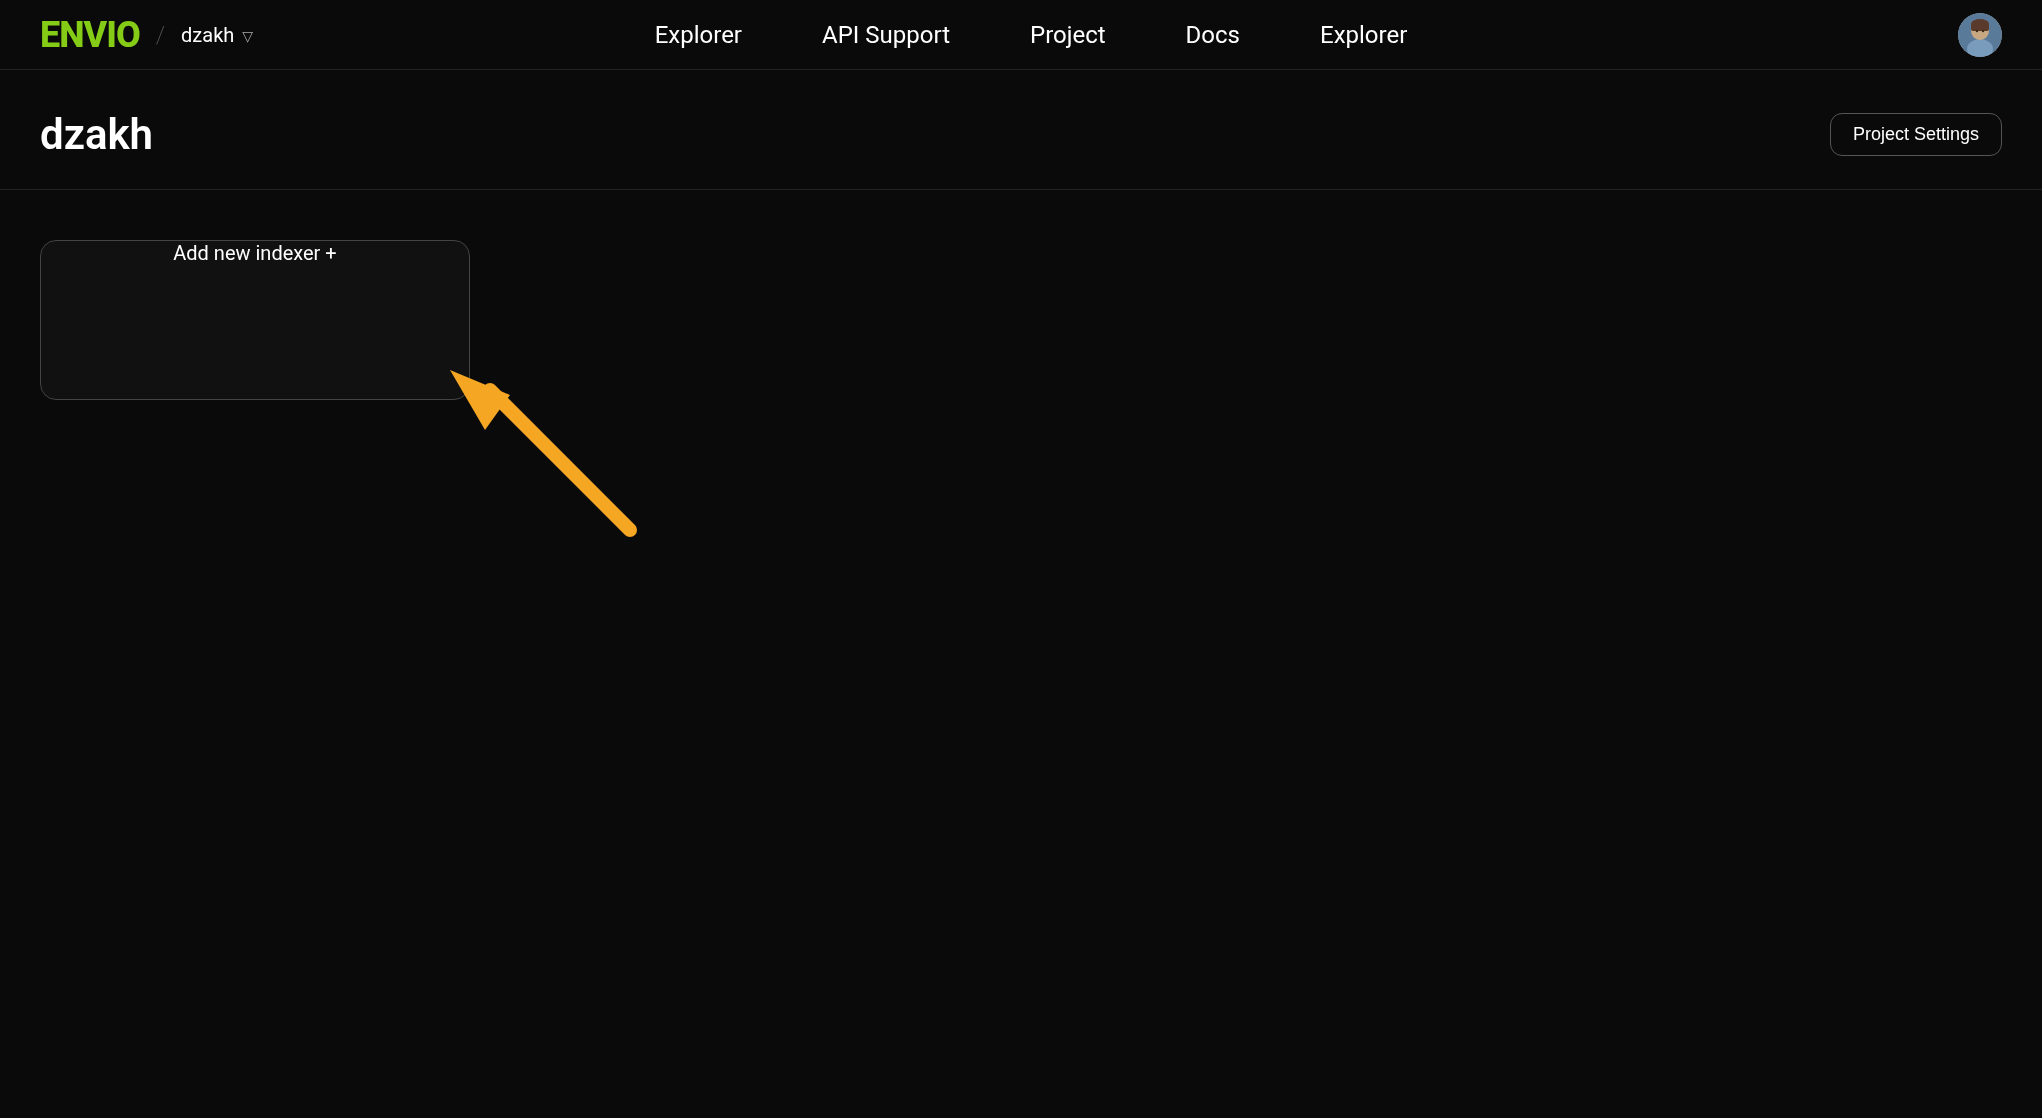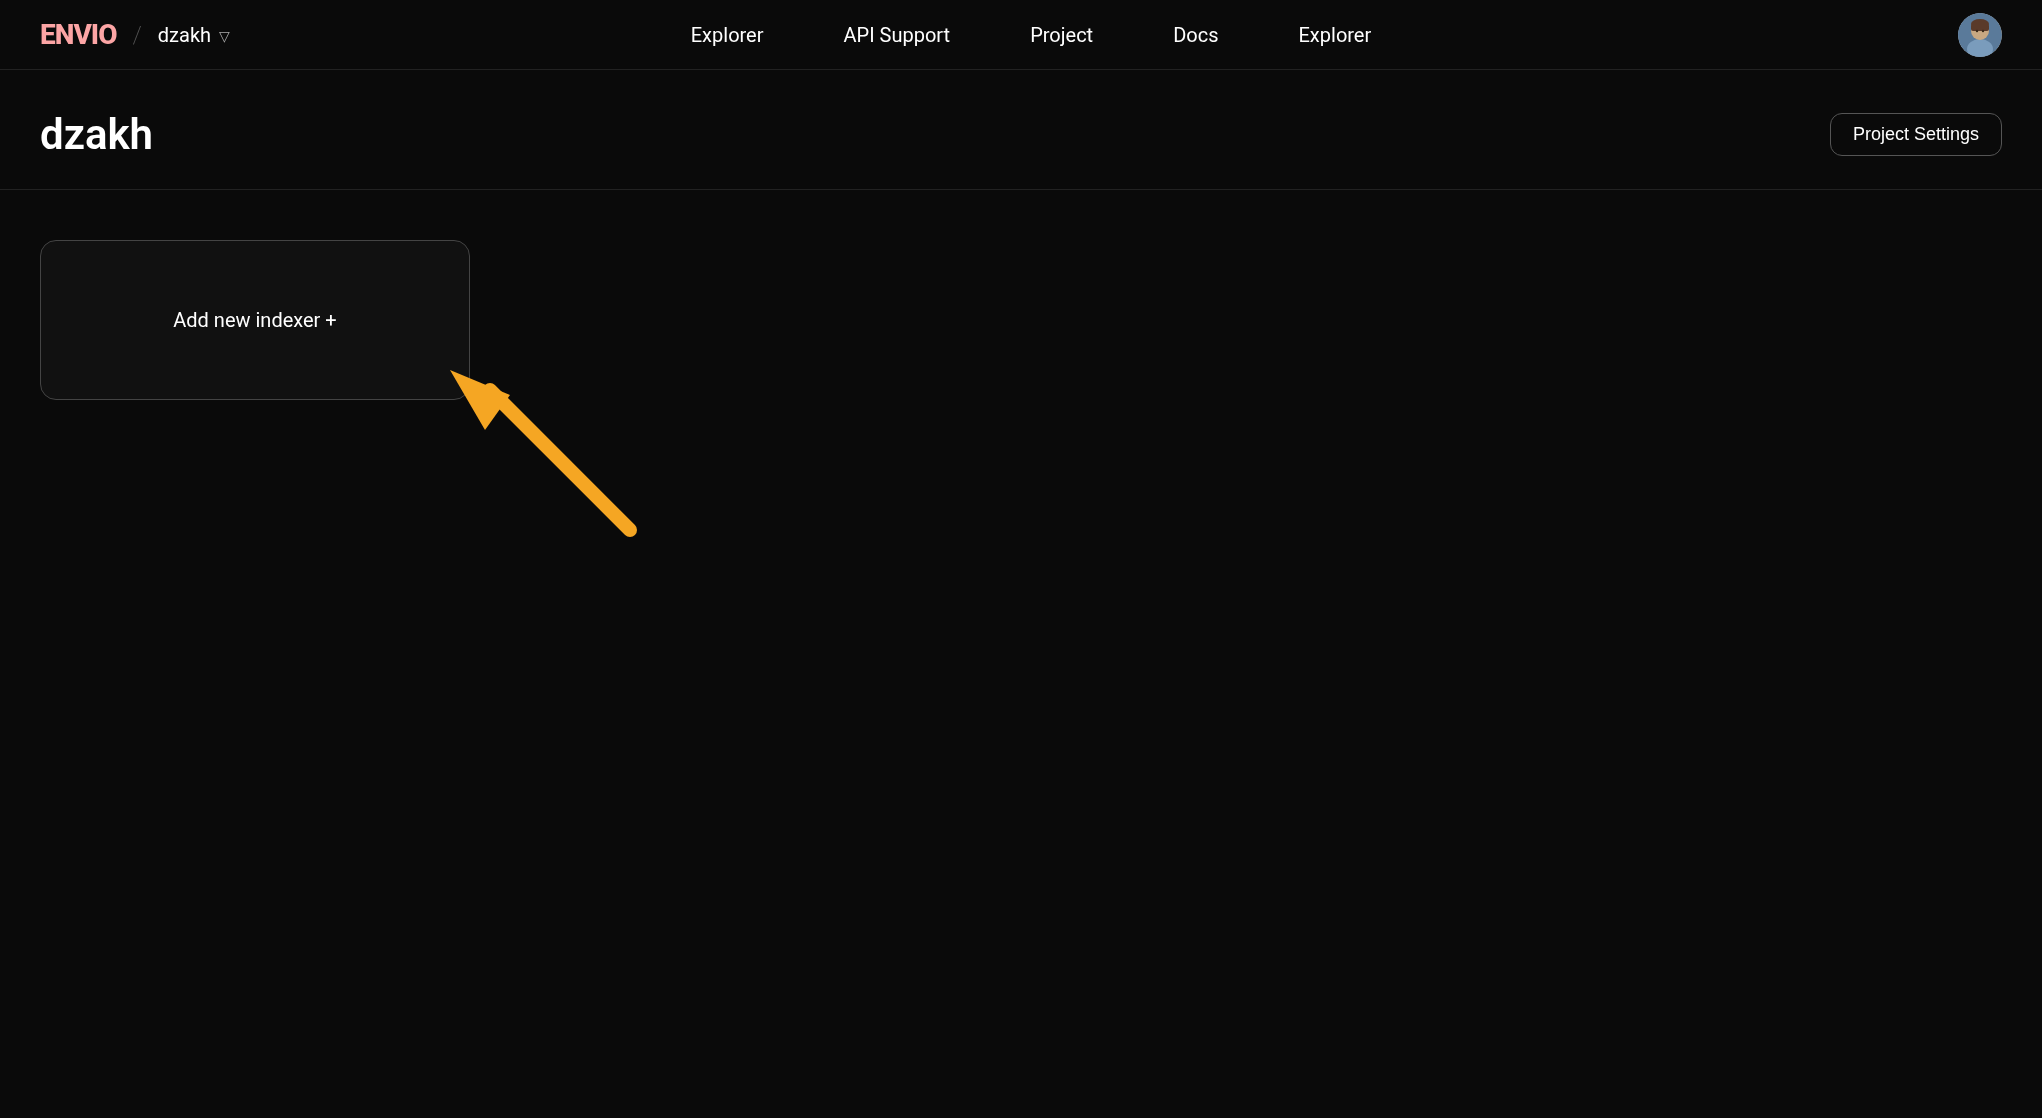--- a/index.html
+++ b/index.html
@@ -28,23 +28,23 @@
       position: relative;
     }
 
     .navbar-left {
       display: flex;
       align-items: center;
       gap: 12px;
     }
 
     .logo {
-      font-size: 28px;
+      font-size: 36px;
       font-weight: 800;
-      color: #fca5a5;
+      color: #84cc16;
       letter-spacing: -1px;
       cursor: pointer;
     }
 
     .nav-divider {
       color: #555;
       font-size: 24px;
       font-weight: 200;
       margin: 0 4px;
     }
@@ -69,21 +69,21 @@
       display: flex;
       align-items: center;
       gap: 60px;
       position: absolute;
       left: 50%;
       transform: translateX(-50%);
     }
 
     .nav-link {
       color: #ffffff;
-      font-size: 20px;
+      font-size: 24px;
       font-weight: 400;
       cursor: pointer;
       text-decoration: none;
       white-space: nowrap;
       margin-left: 20px;
     }
 
     .navbar-right {
       margin-left: auto;
       display: flex;
@@ -145,21 +145,21 @@
       position: relative;
     }
 
     .add-indexer-card {
       width: 430px;
       height: 160px;
       border: 1px solid #444;
       border-radius: 16px;
       background-color: #111;
       display: flex;
-      align-items: center;
+      align-items: flex-start;
       justify-content: center;
       cursor: pointer;
       transition: border-color 0.2s;
     }
 
     .add-indexer-label {
       color: #ffffff;
       font-size: 20px;
       font-weight: 400;
     }

